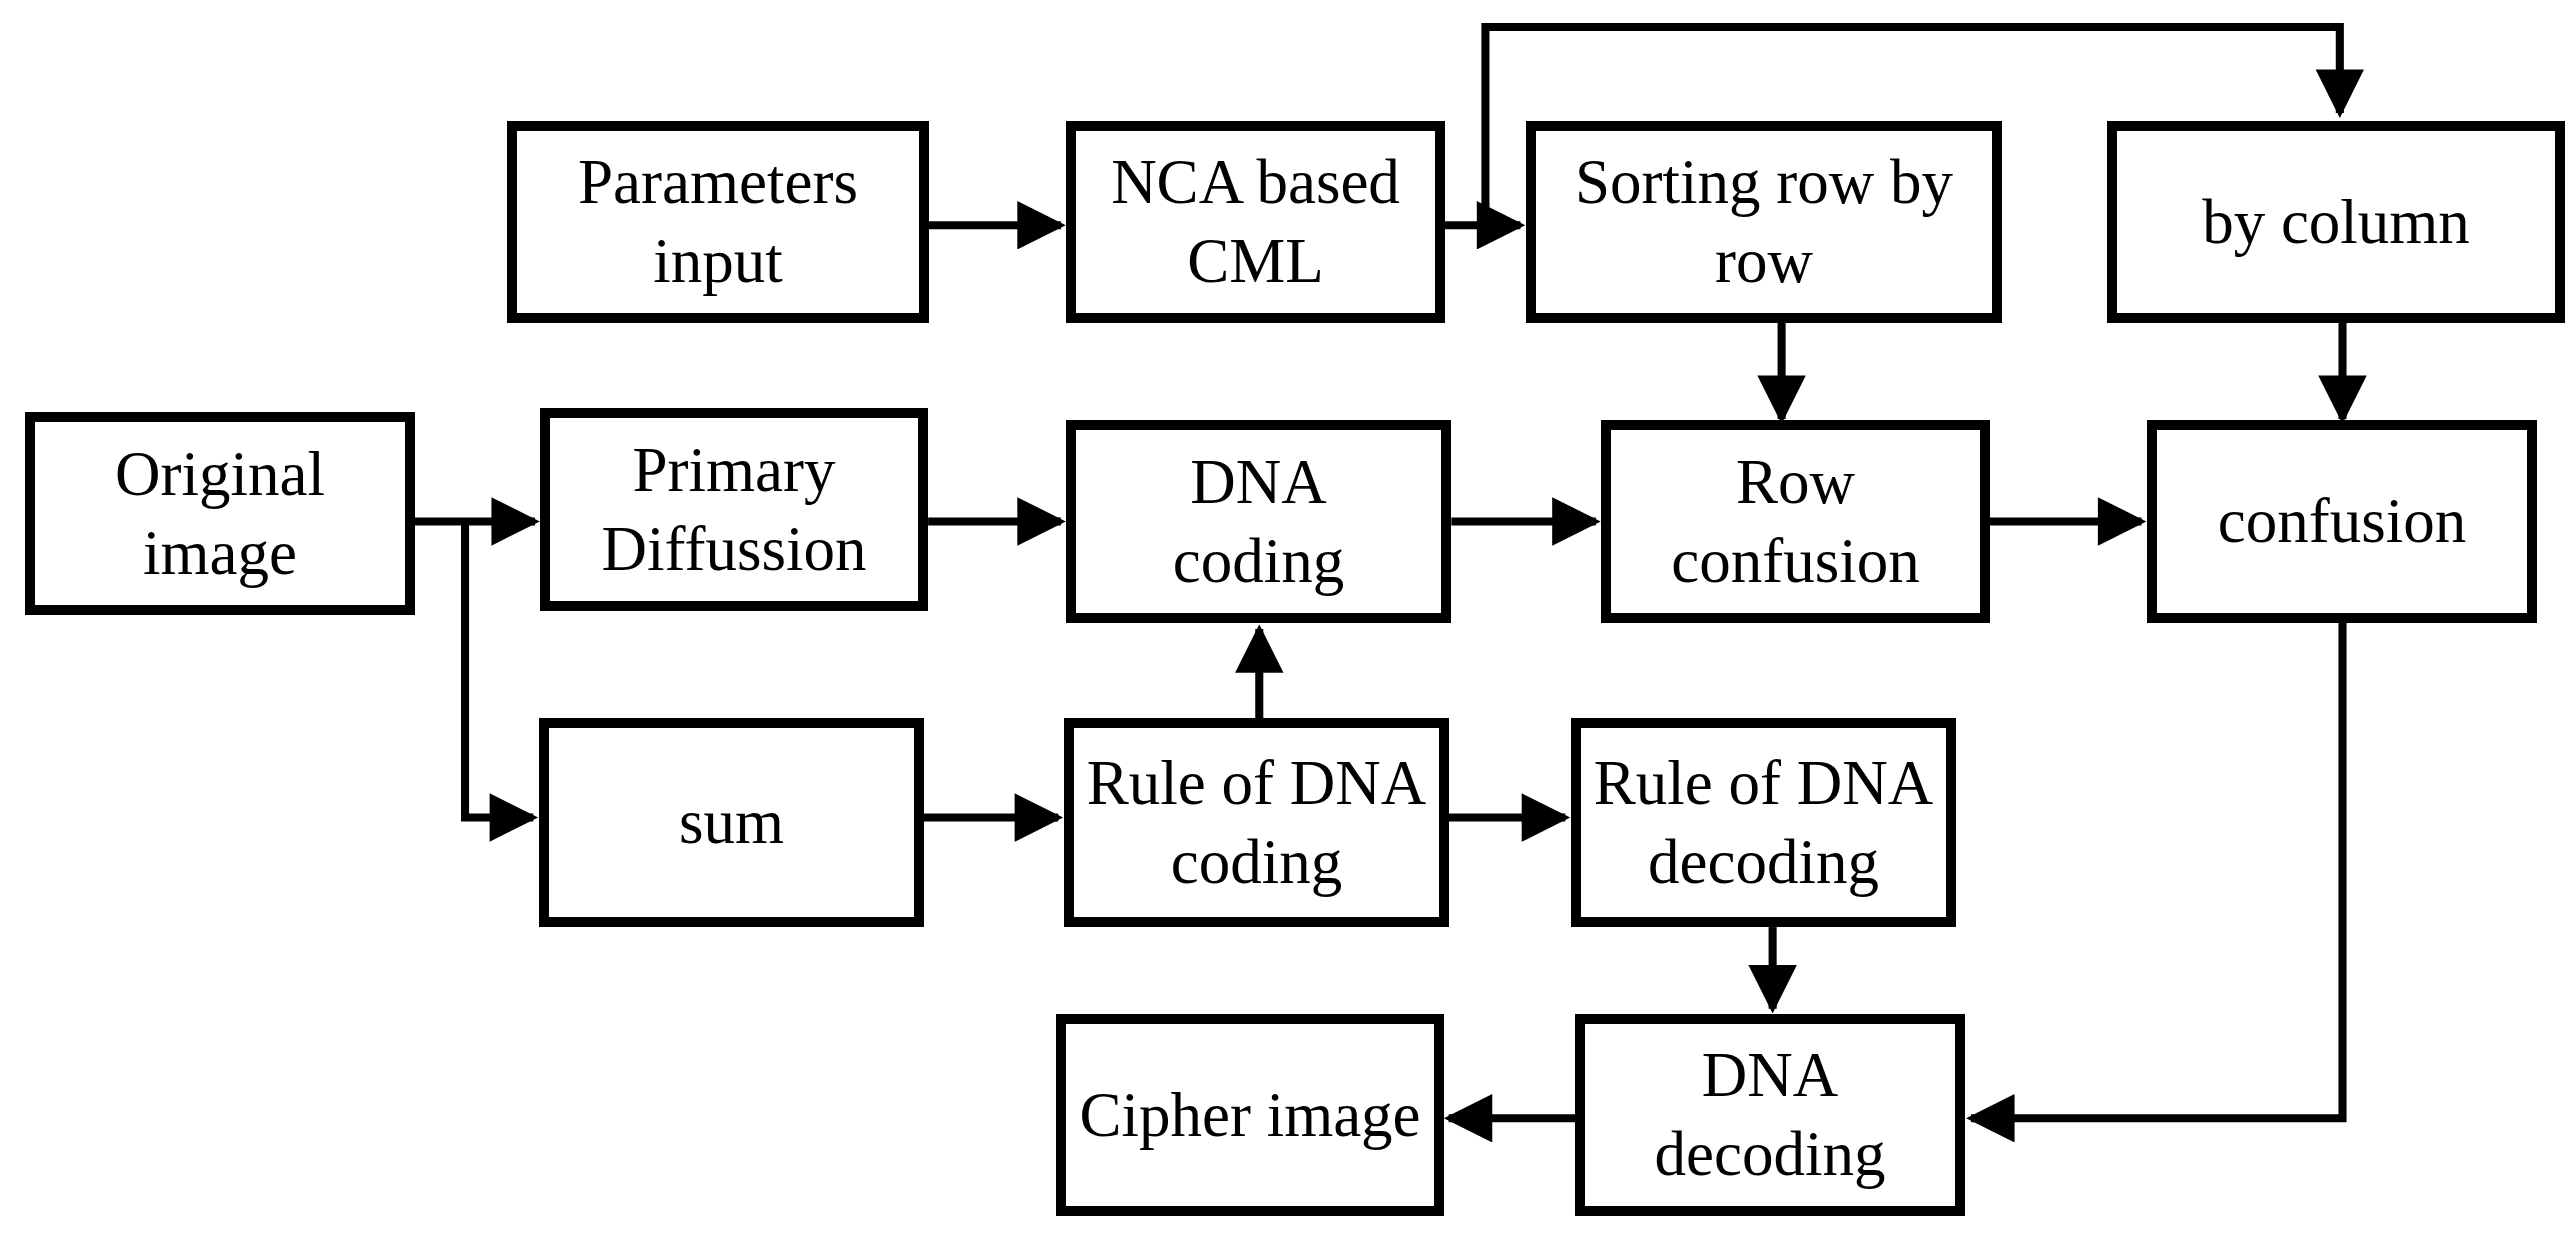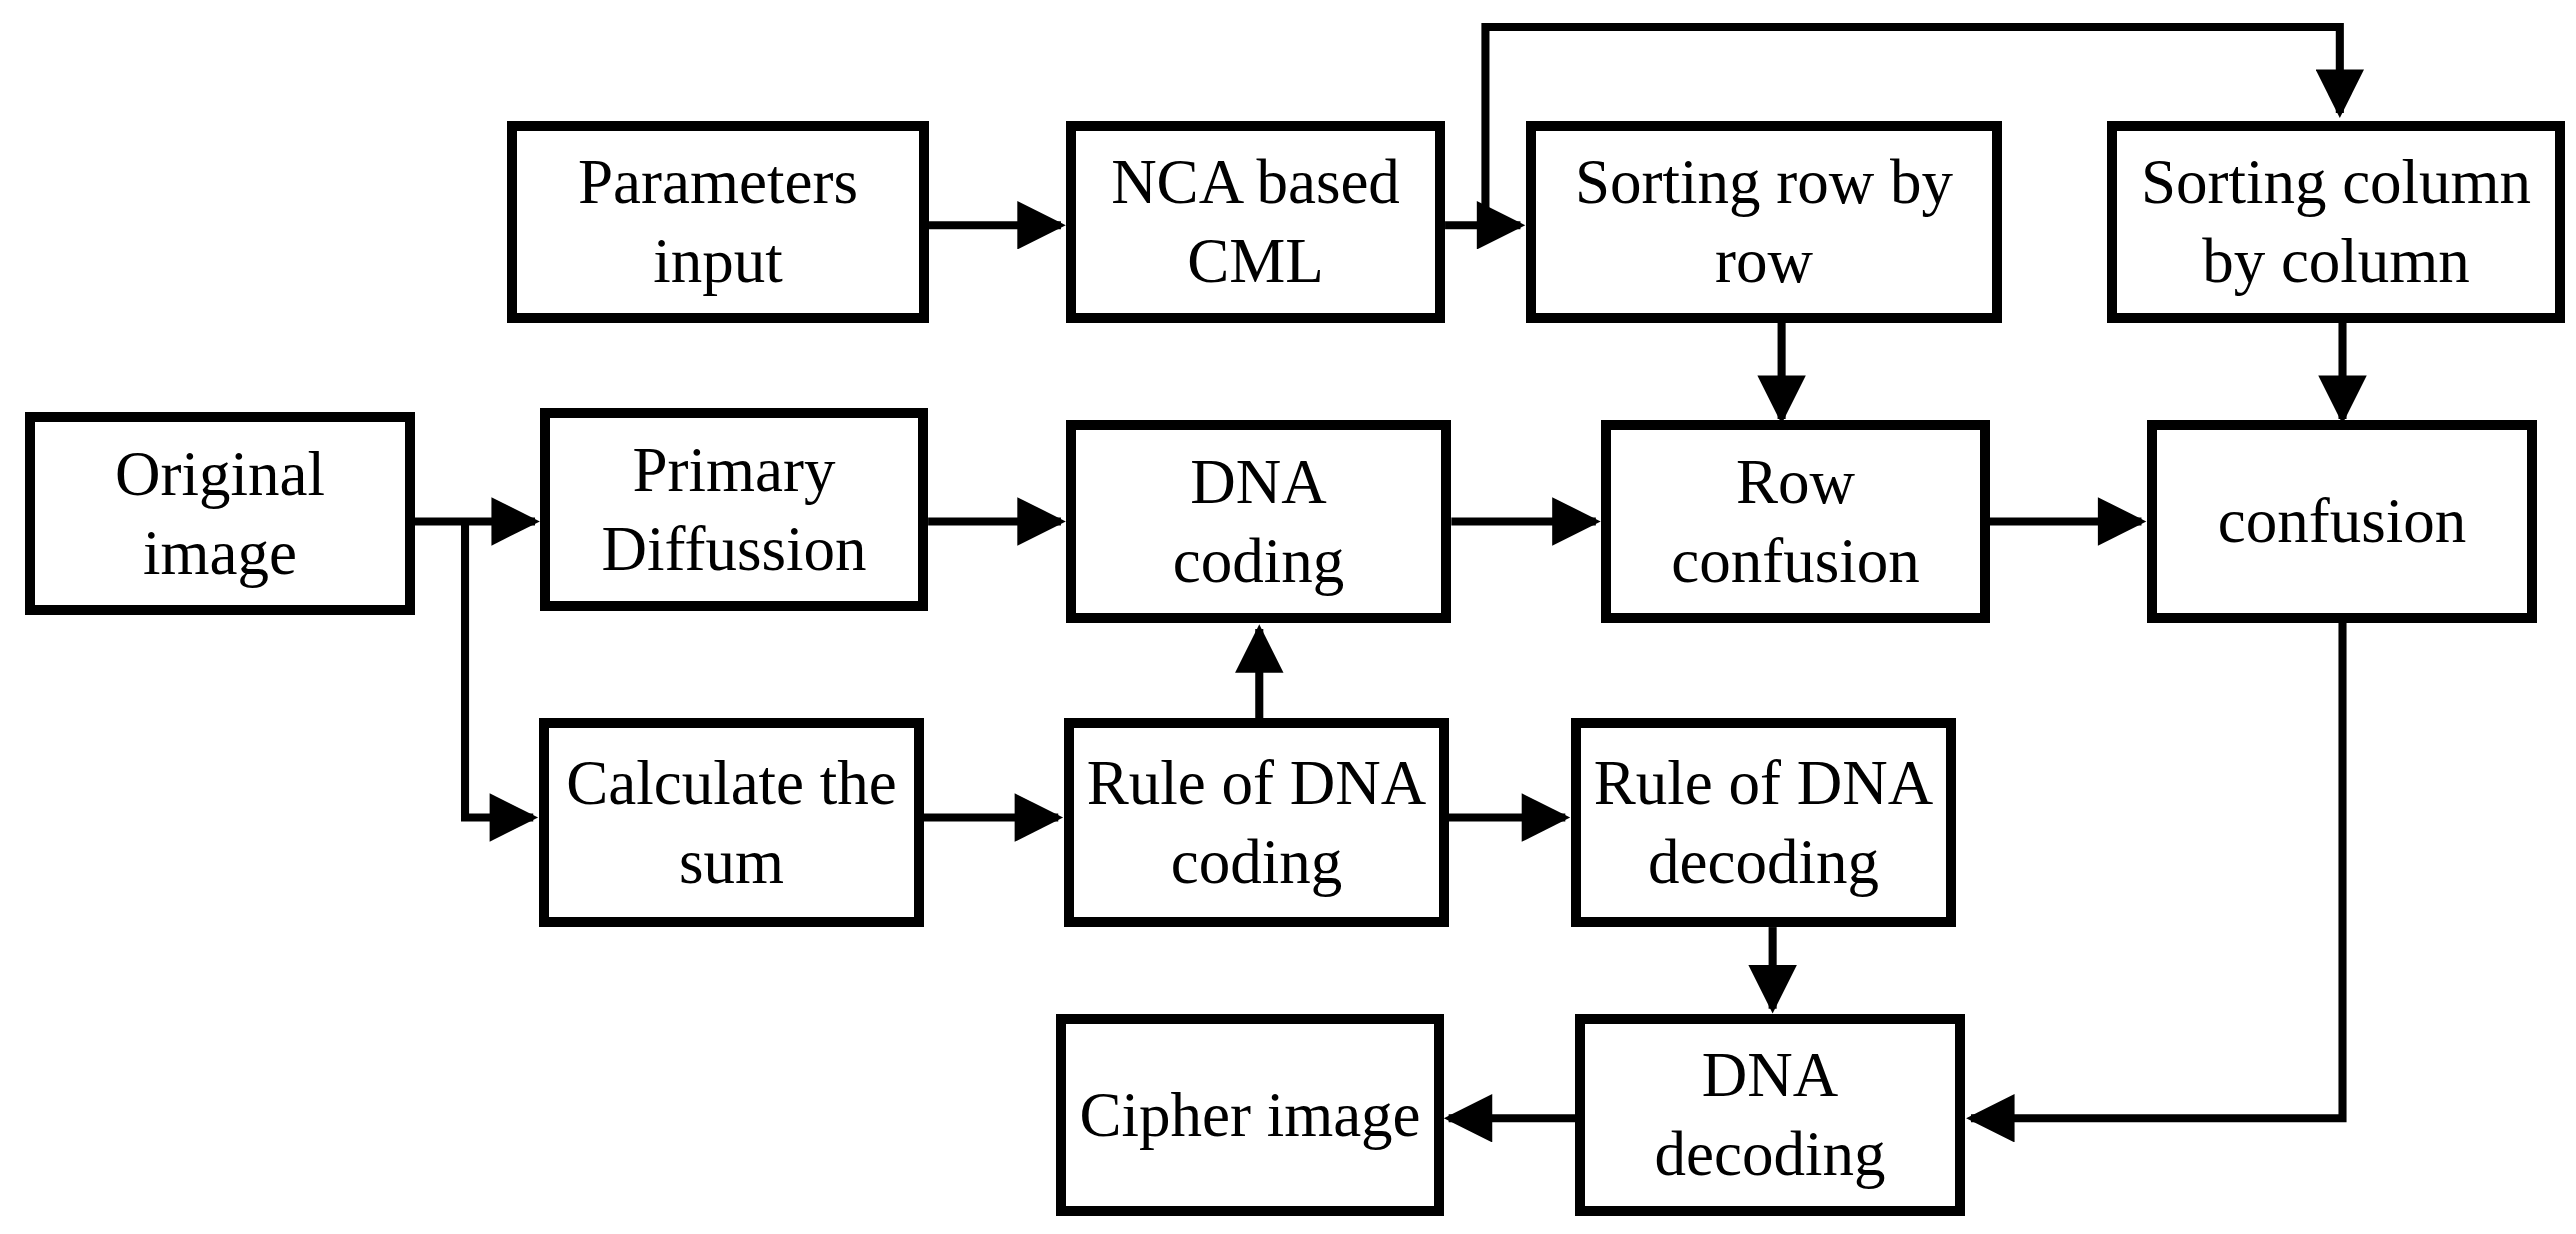--- a/index.html
+++ b/index.html
@@ -94,21 +94,20 @@
     <div>NCA based</div>
     <div>CML</div>
   </div>
 
   <div class="node b-sorting-row-by-row">
     <div>Sorting row by</div>
     <div>row</div>
   </div>
 
   <div class="node b-sorting-column-by-column">
-    <div>Sorting column</div>
     <div>by column</div>
   </div>
 
   <div class="node b-original-image">
     <div>Original</div>
     <div>image</div>
   </div>
 
   <div class="node b-primary-diffussion">
     <div>Primary</div>
@@ -123,21 +122,20 @@
   <div class="node b-row-confusion">
     <div>Row</div>
     <div>confusion</div>
   </div>
 
   <div class="node b-column-confusion">
     <div>confusion</div>
   </div>
 
   <div class="node b-calculate-the-sum">
-    <div>Calculate the</div>
     <div>sum</div>
   </div>
 
   <div class="node b-rule-of-dna-coding">
     <div>Rule of DNA</div>
     <div>coding</div>
   </div>
 
   <div class="node b-rule-of-dna-decoding">
     <div>Rule of DNA</div>

